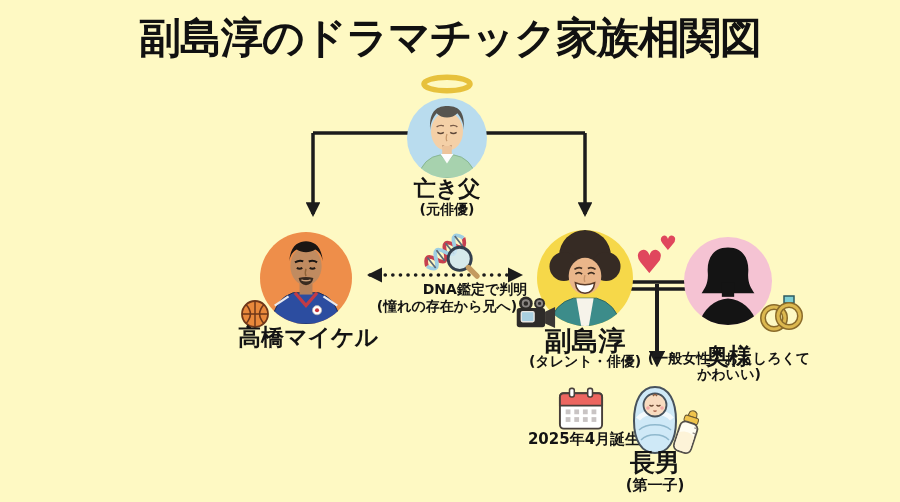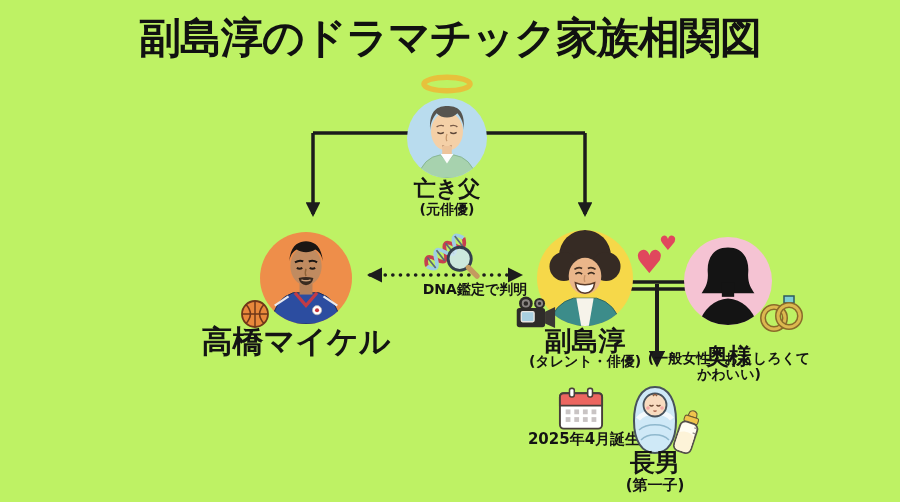--- a/index.html
+++ b/index.html
@@ -1,18 +1,18 @@
 <!DOCTYPE html>
 <html><head>
 <meta charset="utf-8">
 <style>
   html,body { margin:0; padding:0; }
   .canvas {
     position:relative; width:900px; height:502px;
-    background:#bef264; overflow:hidden;
+    background:#fef9c3; overflow:hidden;
     font-family:"DejaVu Sans","Liberation Sans",sans-serif;
     color:#141414;
   }
   .page-title {
     position:absolute; top:10px; left:0; width:100%;
     text-align:center; font-size:42px; font-weight:900;
     letter-spacing:-1px; color:#111; margin:0;
   }
   .connectors { position:absolute; left:0; top:0; z-index:1; }
   .avatar {
@@ -98,34 +98,35 @@
       <path d="M54,39 q3,2 6,0" stroke="#241c16" stroke-width="2" fill="none"></path>
       <path d="M50,40 q-1.5,5 0,8" stroke="#8f6337" stroke-width="1.5" fill="none"></path>
       <path d="M42,50 Q50,48 58,50 Q57,57 50,58 Q43,57 42,50 Z" fill="#2a2019" opacity="0.9"></path>
       <path d="M45,52 q5,2 10,0" stroke="#caa07a" stroke-width="1.6" fill="none"></path>
     </svg>
   </div>
   <svg class="icon" style="left:240px; top:299px;" width="30" height="30" viewBox="0 0 30 30">
     <circle cx="15" cy="15" r="13" fill="#e8883b" stroke="#6f3719" stroke-width="1.8"></circle>
     <path d="M2,15 H28 M15,2 V28 M6,5.5 C12,12 12,18 6,24.5 M24,5.5 C18,12 18,18 24,24.5" stroke="#6f3719" stroke-width="1.5" fill="none"></path>
   </svg>
-  <div class="label-name" style="left:296px; top:325px; font-size:31px;">高橋マイケル</div>
+  <div class="label-name" style="left:308px; top:325px; font-size:23px;">高橋マイケル</div>
 
   <svg class="icon" style="left:420px; top:227px;" width="62" height="54" viewBox="0 0 64 56">
     <g transform="rotate(-38 26 26)">
       <path d="M2,26 Q8,12 14,26 T26,26 T38,26 T50,26" stroke="#c6404f" stroke-width="4" fill="none"></path>
       <path d="M2,26 Q8,40 14,26 T26,26 T38,26 T50,26" stroke="#9fcfe3" stroke-width="4" fill="none"></path>
       <path d="M8,19 V33 M20,19 V33 M32,19 V33 M44,19 V33" stroke="#5b6a77" stroke-width="1.8"></path>
     </g>
     <g>
       <circle cx="41" cy="33" r="12" fill="#cfe6f2" fill-opacity="0.85" stroke="#33404e" stroke-width="3"></circle>
       <line x1="50" y1="42" x2="59" y2="51" stroke="#c49a5f" stroke-width="5.5" stroke-linecap="round"></line>
     </g>
   </svg>
   <div class="label-sub" style="left:447px; top:281px; font-size:14px; font-weight:800;margin-left:28px;">DNA鑑定で判明</div>
+  <div class="label-sub" style="left:447px; top:298px; font-size:14px; font-weight:800;">(憧れの存在から兄へ)</div>
 
   <div class="avatar" style="left:537px; top:230px; width:96px; height:96px; background:#f6d849;">
     <svg viewBox="0 0 100 100">
       <circle cx="50" cy="27" r="27" fill="#362b24"></circle>
       <circle cx="28" cy="38" r="15" fill="#362b24"></circle>
       <circle cx="72" cy="38" r="15" fill="#362b24"></circle>
       <ellipse cx="50" cy="48" rx="17" ry="19" fill="#eab68a"></ellipse>
       <path d="M39,41 q4,-3 8,-1" stroke="#4a3526" stroke-width="1.8" fill="none"></path>
       <path d="M53,40 q4,-2 8,1" stroke="#4a3526" stroke-width="1.8" fill="none"></path>
       <path d="M40,46 q3.5,-3 7,0" stroke="#3c2c20" stroke-width="1.8" fill="none"></path>

